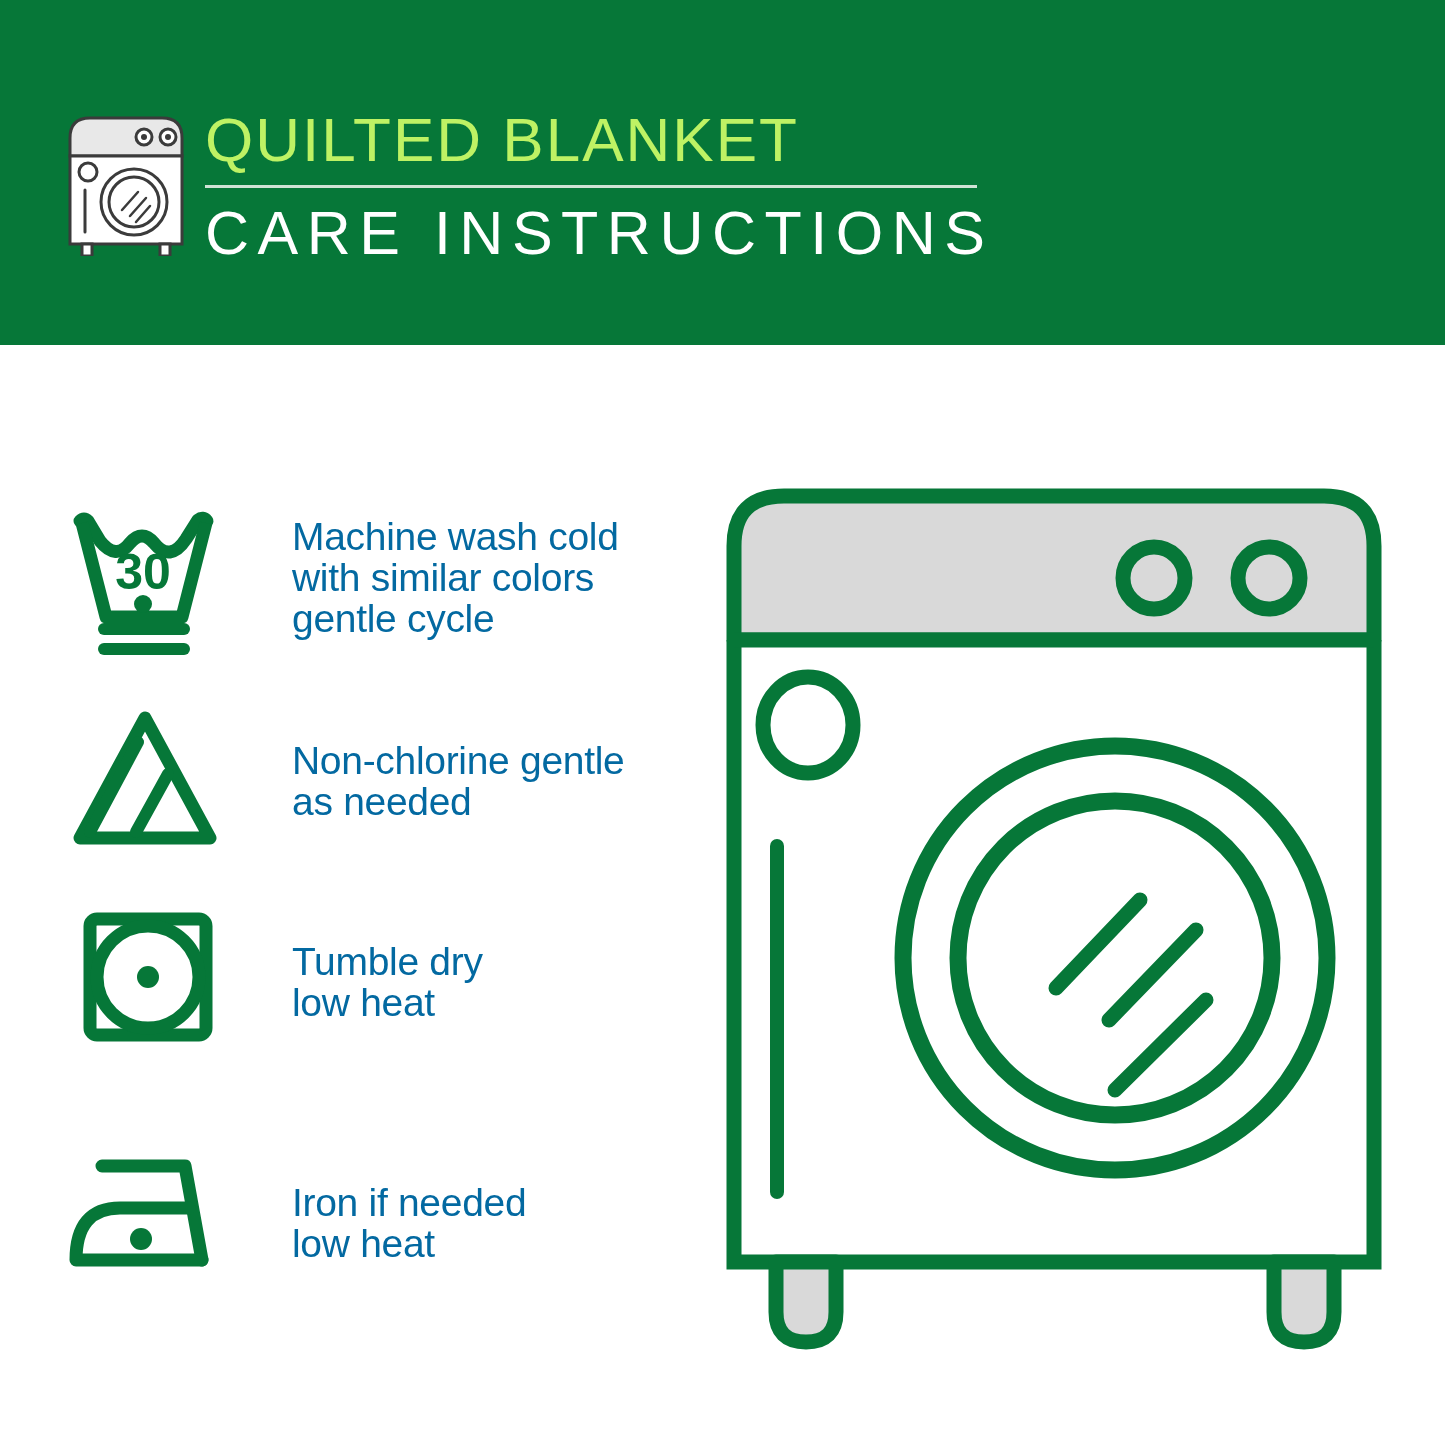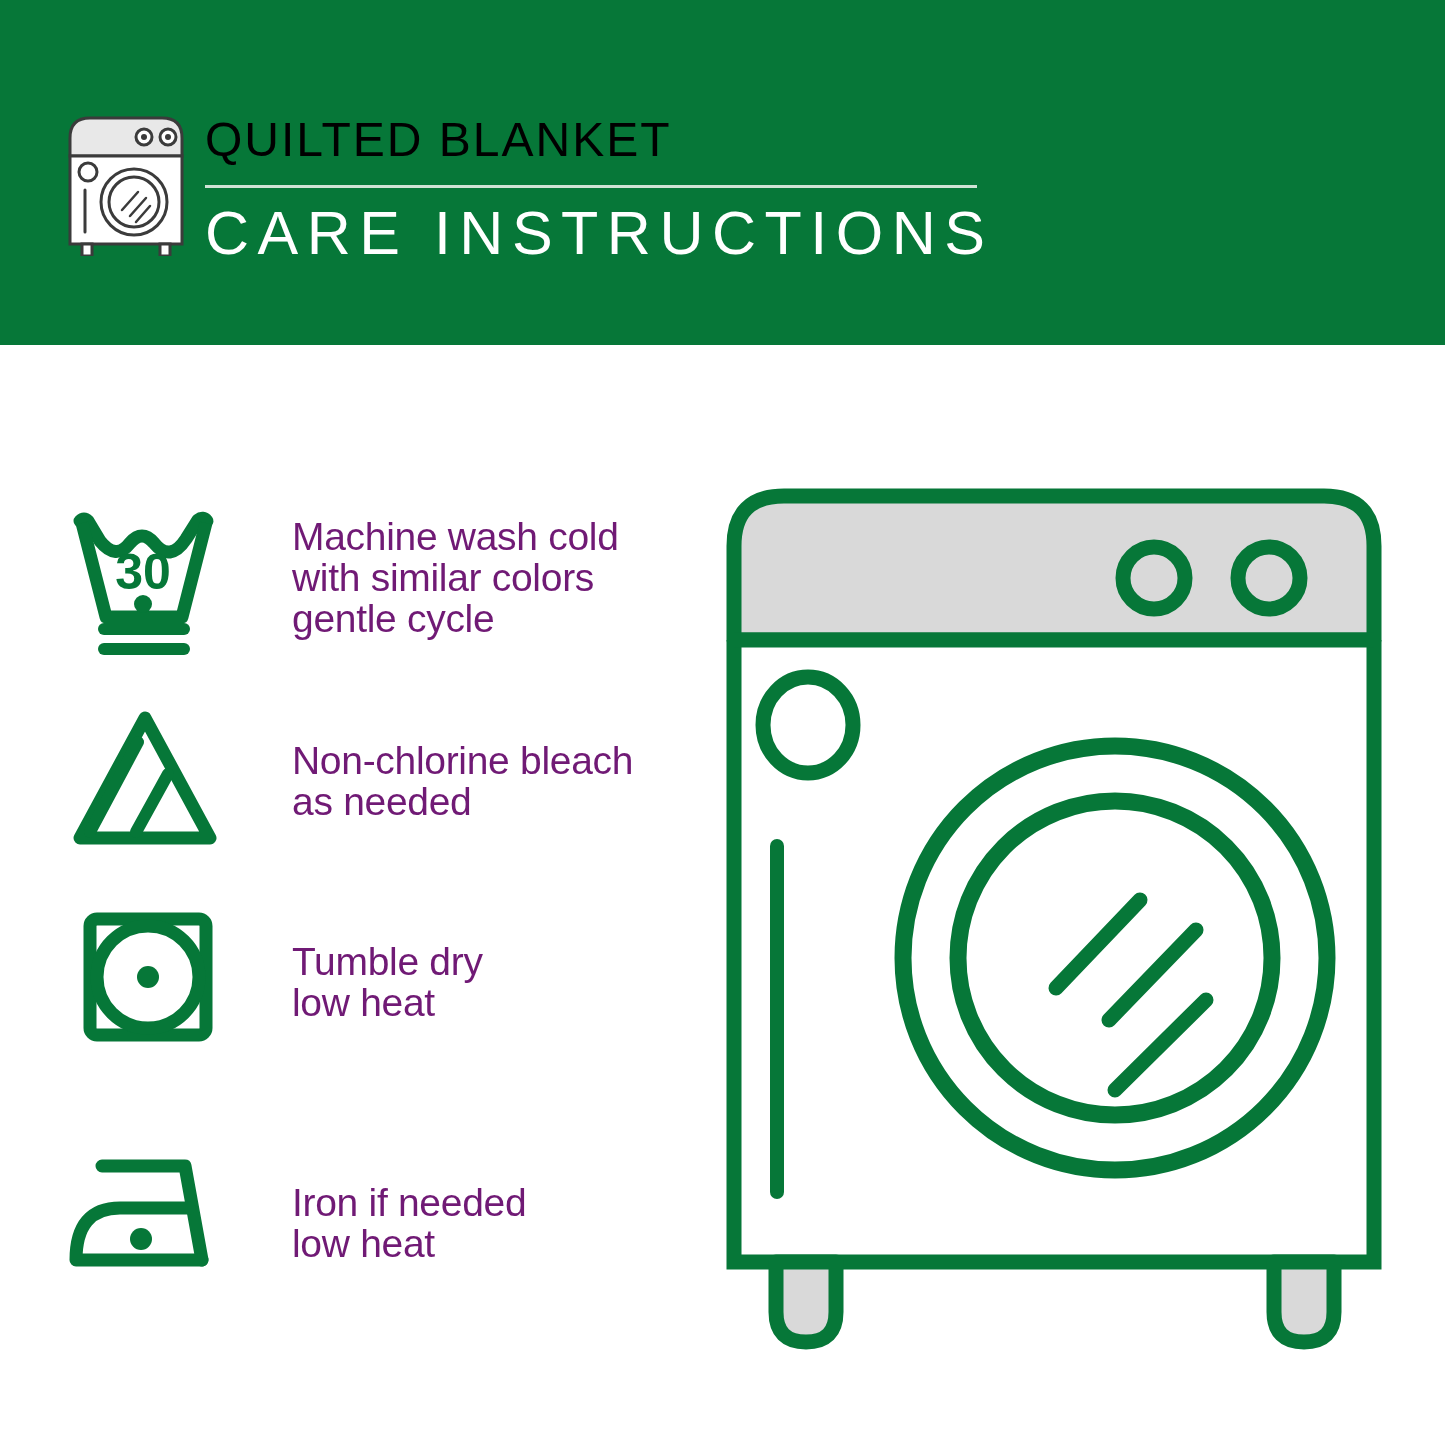--- a/index.html
+++ b/index.html
@@ -35,23 +35,23 @@
     height: 152px;
   }
   #header-title-block {
     position: absolute;
     left: 205px;
     top: 103px;
     width: 790px;
   }
   #title-main {
     font-family: "Liberation Sans", sans-serif;
-    font-size: 48px;
+    font-size: 62px;
     font-weight: 300;
-    color: #000000;
+    color: #bef264;
     letter-spacing: 2.0px;
     line-height: 74px;
     white-space: nowrap;
   }
   #title-divider {
     width: 772px;
     height: 3px;
     background: #cfe3d5;
     margin-top: 8px;
     margin-bottom: 10px;
@@ -76,21 +76,21 @@
     position: absolute;
     left: 0;
     top: 0;
   }
   .care-text {
     position: absolute;
     left: 292px;
     font-family: "Liberation Sans", sans-serif;
     font-size: 39px;
     font-weight: 400;
-    color: #701a75;
+    color: #0369a1;
     line-height: 41px;
     letter-spacing: -0.3px;
     white-space: pre-line;
   }
 
   #row-wash   { top: 500px; height: 170px; }
   #row-bleach { top: 706px; height: 150px; }
   #row-dry    { top: 911px; height: 145px; }
   #row-iron   { top: 1150px; height: 145px; }
 
@@ -177,21 +177,21 @@
   </div>
 
   <div class="care-row" id="row-bleach">
     <div class="care-symbol">
       <svg viewBox="0 0 150 145" width="150" height="145">
         <path d="M75 12 L140 132 L10 132 Z" fill="none" stroke="#067738" stroke-width="13" stroke-linejoin="round"></path>
         <line x1="68" y1="36" x2="20" y2="126" stroke="#067738" stroke-width="12" stroke-linecap="round"></line>
         <line x1="98" y1="68" x2="66" y2="126" stroke="#067738" stroke-width="12" stroke-linecap="round"></line>
       </svg>
     </div>
-    <div class="care-text">Non-chlorine bleach
+    <div class="care-text">Non-chlorine gentle
 as needed</div>
   </div>
 
   <div class="care-row" id="row-dry">
     <div class="care-symbol">
       <svg viewBox="0 0 132 132" width="132" height="132">
         <rect x="8" y="8" width="116" height="116" rx="7" ry="7" fill="none" stroke="#067738" stroke-width="13"></rect>
         <circle cx="66" cy="66" r="51" fill="none" stroke="#067738" stroke-width="13"></circle>
         <circle cx="66" cy="66" r="11" fill="#067738"></circle>
       </svg>

